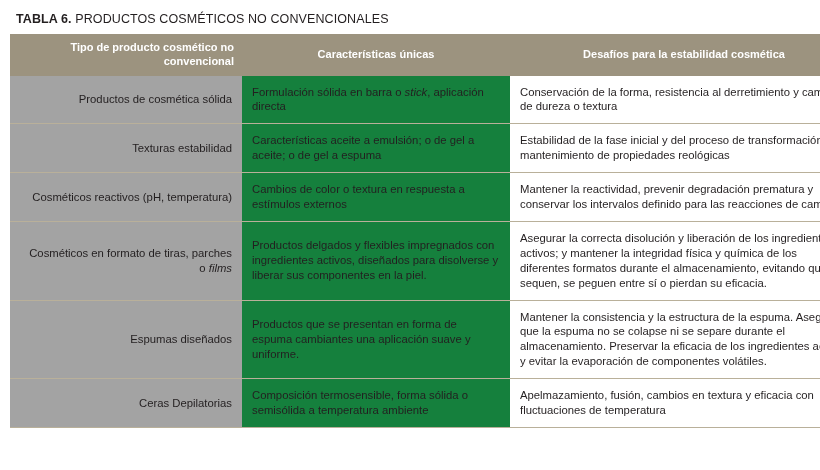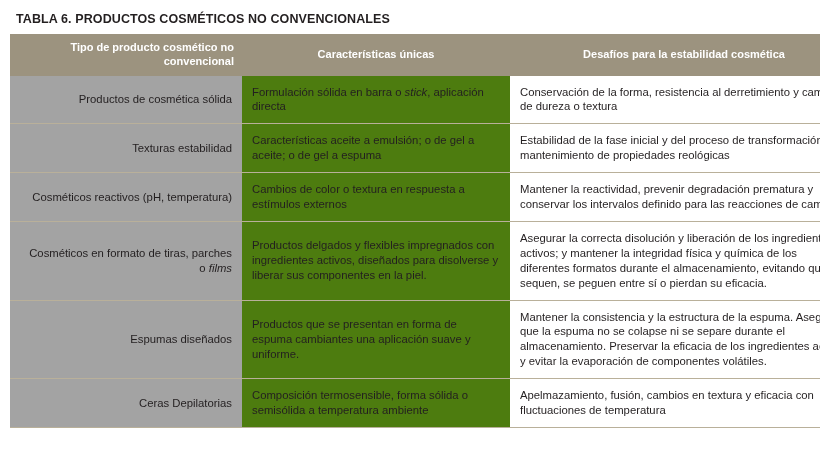--- a/index.html
+++ b/index.html
@@ -25,21 +25,21 @@
     font-size: 12.5px;
     color: #231f20;
     padding: 0 0 8px 6px;
     letter-spacing: 0.1px;
     white-space: nowrap;
   }
   .caption .cap-strong {
     font-weight: bold;
   }
   .caption .cap-rest {
-    font-weight: bold;
+    font-weight: normal;
   }
   table.tbl {
     border-collapse: collapse;
     width: 800px;
     table-layout: fixed;
   }
   table.tbl thead th {
     background: #9c937f;
     color: #ffffff;
     font-size: 11px;
@@ -64,21 +64,21 @@
   }
   table.tbl tbody tr:last-child td {
     border-bottom: 1px solid #b9b09a;
   }
   table.tbl tbody td.c1 {
     background: #a3a3a3;
     text-align: right;
     padding-left: 14px;
   }
   table.tbl tbody td.c2 {
-    background: #4d7c0f;
+    background: #15803d;
     text-align: left;
   }
   table.tbl tbody td.c3 {
     background: #ffffff;
     text-align: left;
   }
   .italic { font-style: italic; }
 </style>
 </head>
 <body>

